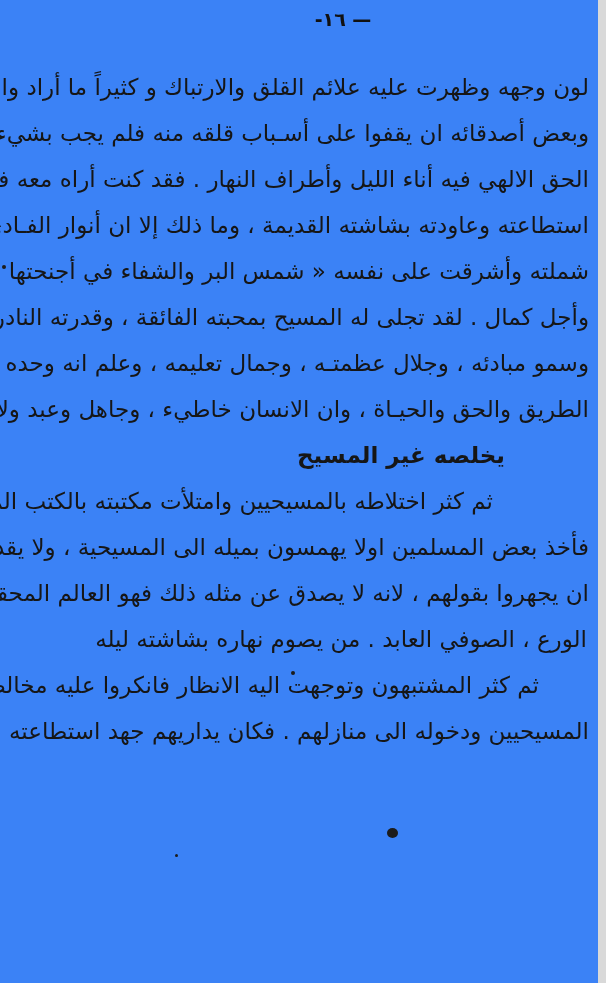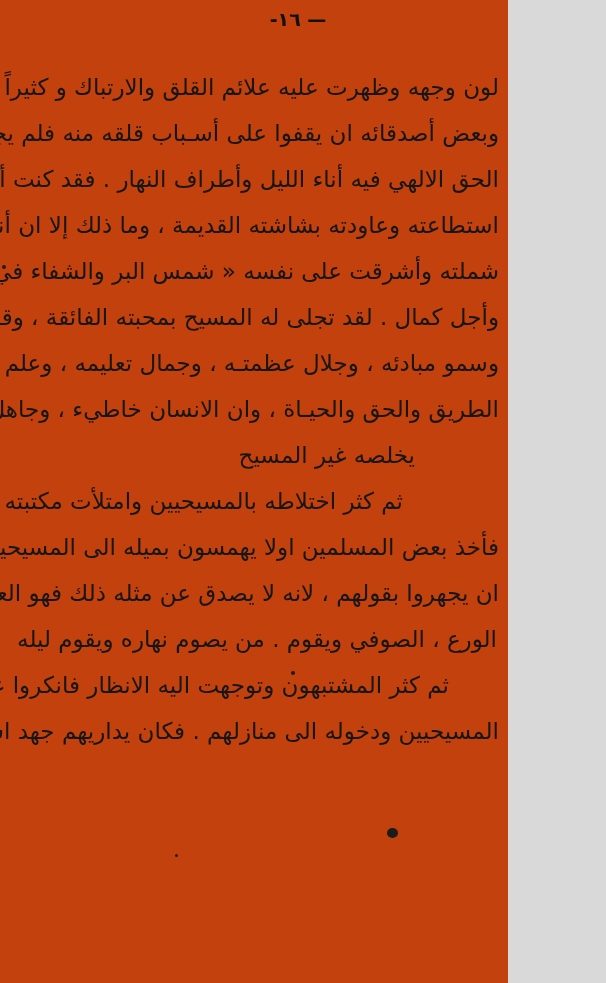--- a/index.html
+++ b/index.html
@@ -1,19 +1,19 @@
 <!DOCTYPE html>
 <html lang="ar"><head>
 <meta charset="utf-8">
 <style>
   html,body { margin:0; padding:0; background:#d9d9d9; }
   .page {
     position:relative;
-    width:508px; height:983px;
-    background:#c2410c;
+    width:598px; height:983px;
+    background:#3b82f6;
     color:#161616;
     font-family:"DejaVu Sans","DejaVu Sans Mono",sans-serif;
     overflow:hidden;
   }
   .page-num {
     position:absolute; top:8px; left:0; width:100%;
     text-align:center;
     padding-left:88px; box-sizing:border-box;
     direction:ltr;
     font-size:19px; font-weight:bold; letter-spacing:3px;
@@ -28,21 +28,21 @@
     font-size:23px;
     white-space:nowrap;
     color:#161616;
     text-rendering:optimizeLegibility;
   }
   .full {
     text-align:justify;
     text-align-last:justify;
     text-justify:inter-word;
   }
-  .short  { text-align:right; padding-right:84px; }
+  .short  { text-align:right; padding-right:84px;font-weight:bold; }
   .short0 { text-align:right; padding-right:2px; }
   .indent-p  { padding-right:96px; }
   .indent-p2 { padding-right:50px; }
   .speck {
     position:absolute; background:#1c1c1c; border-radius:50%;
   }
   .speck.s1 { left:387px; top:828px; width:11px; height:10px; }
   .speck.s2 { left:2px;   top:265px; width:4px;  height:4px; }
   .speck.s3 { left:291px; top:671px; width:4px;  height:4px; }
   .speck.s4 { left:175px; top:854px; width:3px;  height:3px; }
@@ -60,21 +60,21 @@
     <div class="line full">الحق الالهي فيه أناء الليل وأطراف النهار . فقد كنت أراه معه في كل</div>
     <div class="line full">استطاعته وعاودته بشاشته القديمة ، وما ذلك إلا ان أنوار الفـادي</div>
     <div class="line full">شملته وأشرقت على نفسه « شمس البر والشفاء في أجنحتها » بما رآه</div>
     <div class="line full">وأجل كمال . لقد تجلى له المسيح بمحبته الفائقة ، وقدرته النادرة ،</div>
     <div class="line full">وسمو مبادئه ، وجلال عظمتـه ، وجمال تعليمه ، وعلم انه وحده</div>
     <div class="line full">الطريق والحق والحيـاة ، وان الانسان خاطيء ، وجاهل وعبد ولا</div>
     <div class="line short">يخلصه غير المسيح</div>
     <div class="line full indent-p">ثم كثر اختلاطه بالمسيحيين وامتلأت مكتبته بالكتب المسيحية</div>
     <div class="line full">فأخذ بعض المسلمين اولا يهمسون بميله الى المسيحية ، ولا يقدرون</div>
     <div class="line full">ان يجهروا بقولهم ، لانه لا يصدق عن مثله ذلك فهو العالم المحقق ، التقي</div>
-    <div class="line short0">الورع ، الصوفي ويقوم . من يصوم نهاره ويقوم ليله</div>
+    <div class="line short0">الورع ، الصوفي العابد . من يصوم نهاره بشاشته ليله</div>
     <div class="line full indent-p2">ثم كثر المشتبهون وتوجهت اليه الانظار فانكروا عليه مخالطة</div>
     <div class="line full">المسيحيين ودخوله الى منازلهم . فكان يداريهم جهد استطاعته ولا</div>
   </div>
 
   <div class="speck s1"></div>
   <div class="speck s2"></div>
   <div class="speck s3"></div>
   <div class="speck s4"></div>
 
 </div>

